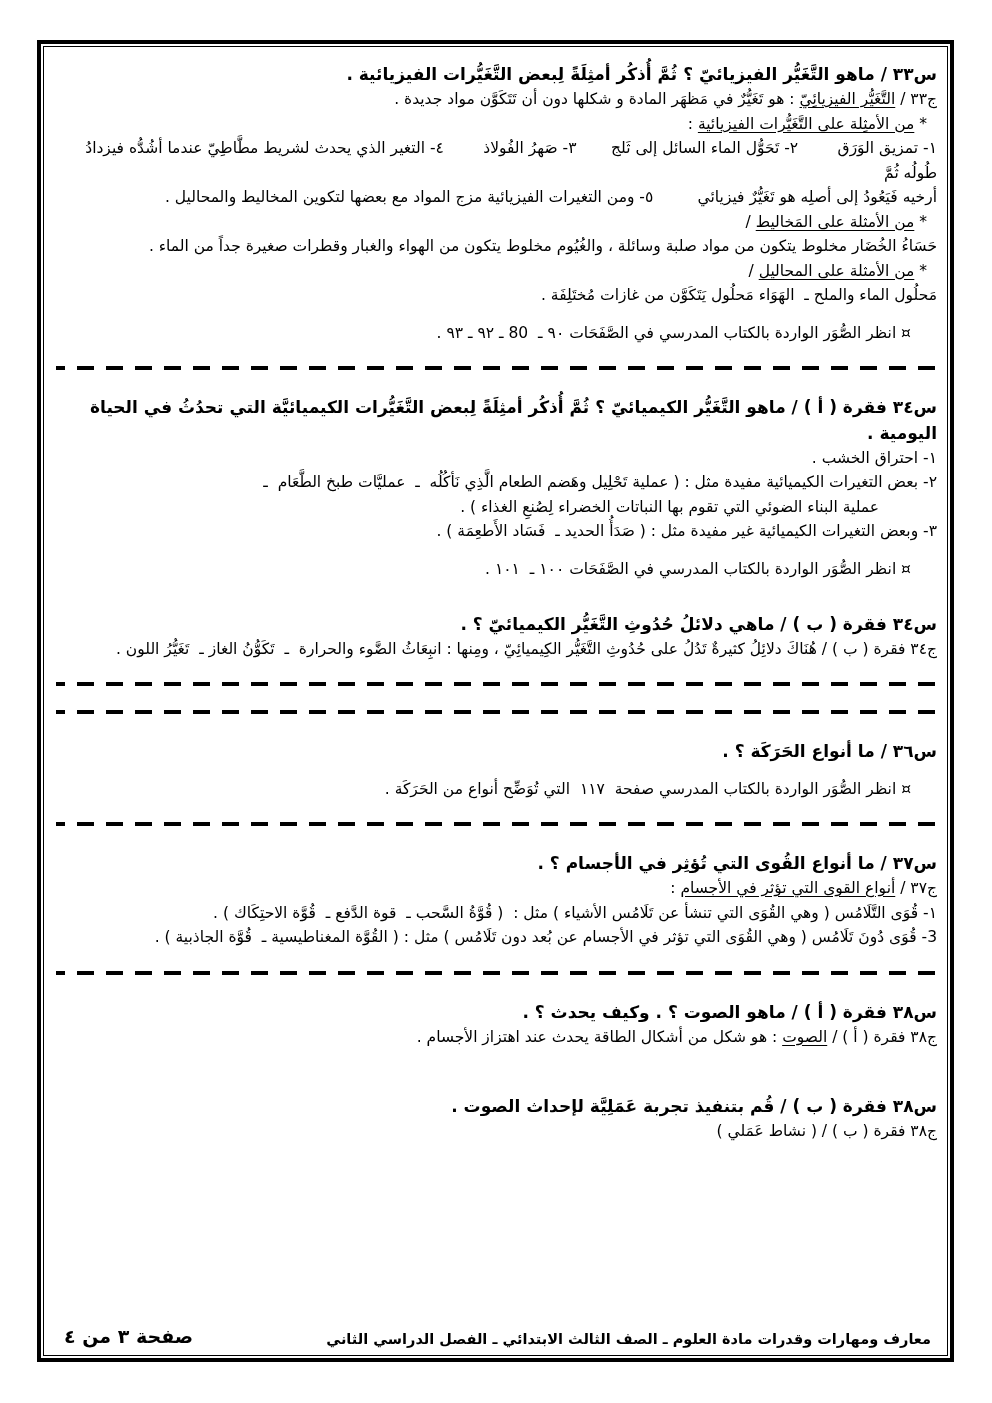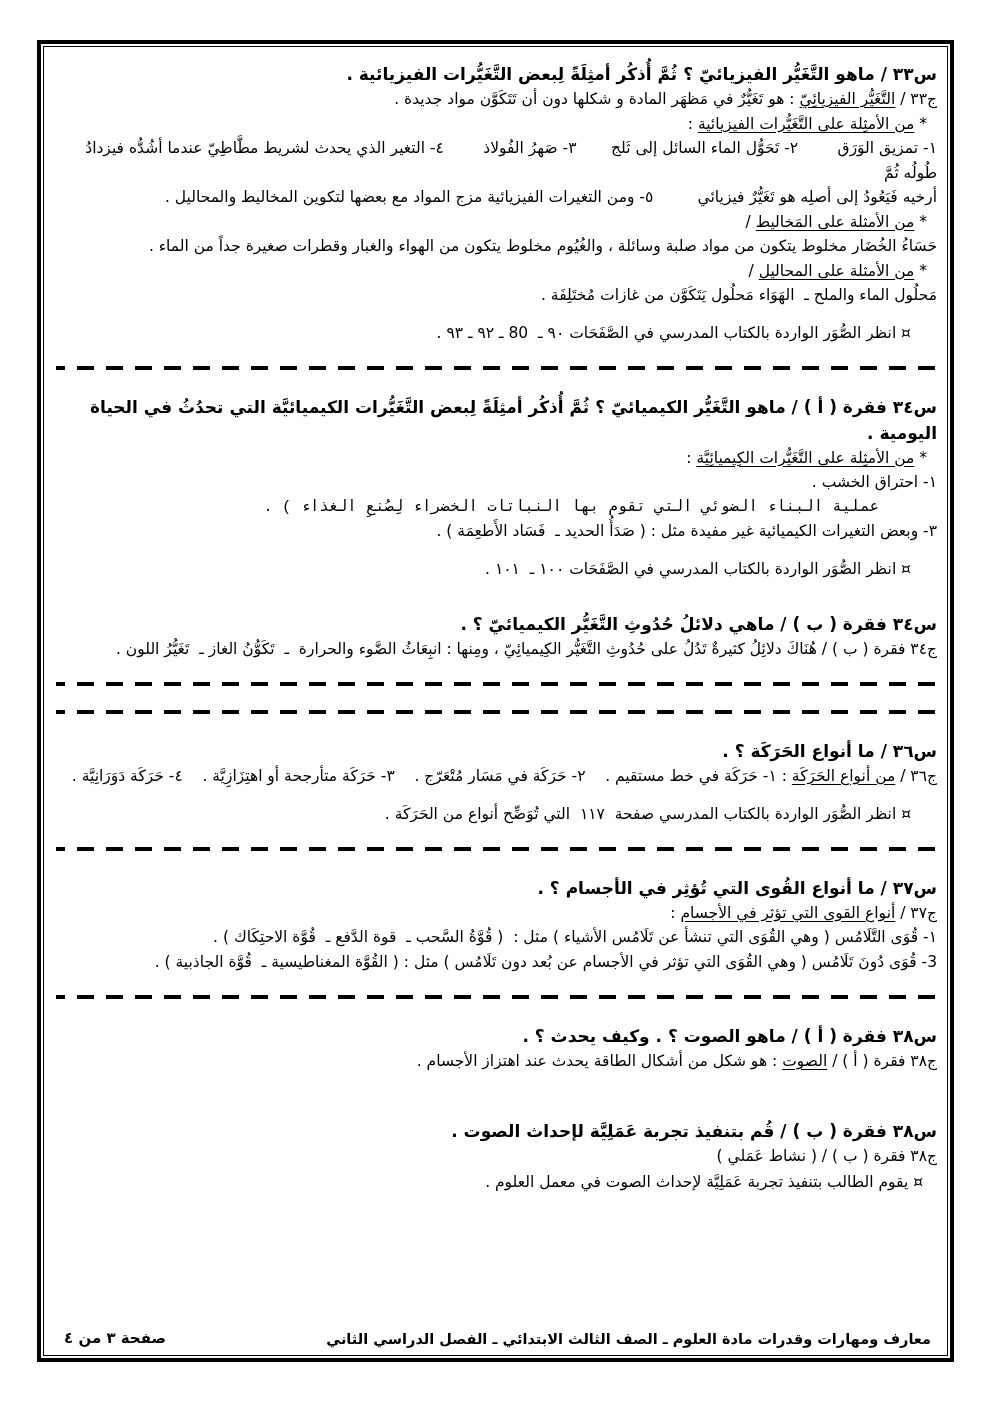--- a/index.html
+++ b/index.html
@@ -34,21 +34,21 @@
     line-height: 26px;
     white-space: pre-wrap;
     letter-spacing: -0.2px;
   }
   .line {
     font-size: 15.5px;
     line-height: 24.5px;
     white-space: pre-wrap;
   }
   .sub { padding-right: 10px; }
-  .indent2 { padding-right: 58px; font-family: Liberation Mono, monospace; }
+  .indent2 { padding-right: 58px; }
   .note {
     margin-top: 13px;
     padding-right: 26px;
     font-size: 15.5px;
     line-height: 24px;
     white-space: pre-wrap;
   }
   .u { text-decoration: underline; text-underline-offset: 3px; }
   .b { font-weight: 400; }
   .sep {
@@ -67,21 +67,21 @@
     justify-content: space-between;
     align-items: flex-end;
     padding: 0 6px 2px 10px;
   }
   .footer-course {
     font-size: 14.5px;
     font-weight: 700;
     letter-spacing: -0.3px;
   }
   .footer-page {
-    font-size: 15px;
+    font-size: 19px;
     font-weight: 700;
   }
 </style>
 </head>
 <body>
 
 <div class="frame-outer">
   <div class="frame-inner">
     <div class="content" dir="rtl">
 
@@ -95,42 +95,41 @@
         <div class="line"><span>حَسَاءُ الخُضَار مخلوط يتكون من مواد صلبة وسائلة ، والغُيُوم مخلوط يتكون من الهواء والغبار وقطرات صغيرة جداً من الماء .</span></div>
         <div class="line sub"><span>* </span><span class="u">من الأمثلة على المحاليل</span><span> /</span></div>
         <div class="line"><span>مَحلُول الماء والملح ـ  الهَوَاء مَحلُول يَتَكَوَّن من غازات مُختَلِفَة .</span></div>
         <div class="note"><span>¤ انظر الصُّوَر الواردة بالكتاب المدرسي في الصَّفَحَات ٩٠ ـ  80 ـ ٩٢ ـ ٩٣ .</span></div>
       </section>
 
       <div class="sep"></div>
 
       <section class="block">
         <div class="q"><span>س٣٤ فقرة ( أ ) / ماهو التَّغَيُّر الكيميائيّ ؟ ثُمَّ أُذكُر أمثِلَةً لِبعض التَّغَيُّرات الكيميائيَّة التي تحدُثُ في الحياة اليومية .</span></div>
-        <div class="line sub"><span>* </span><span class="u">من الأمثِلة على التَّغَيُّرات الكِيميائِيَّة</span><span> :</span></div>
         <div class="line"><span>١- احتراق الخشب .</span></div>
+        <div class="line"><span>٢- بعض التغيرات الكيميائية مفيدة مثل : ( عملية تَحْلِيل وهَضم الطعام الَّذِي نَأكُلُه  ـ  عمليَّات طبخ الطَّعَام  ـ</span></div>
         <div class="line indent2"><span>عملية البناء الضوئي التي تقوم بها النباتات الخضراء لِصُنعِ الغذاء ) .</span></div>
         <div class="line"><span>٣- وبعض التغيرات الكيميائية غير مفيدة مثل : ( صَدَأُ الحديد ـ  فَسَاد الأَطعِمَة ) .</span></div>
         <div class="note"><span>¤ انظر الصُّوَر الواردة بالكتاب المدرسي في الصَّفَحَات ١٠٠ ـ  ١٠١ .</span></div>
       </section>
 
       <div class="gap-md"></div>
 
       <section class="block">
         <div class="q"><span>س٣٤ فقرة ( ب ) / ماهي دلائلُ حُدُوثِ التَّغَيُّر الكيميائيّ ؟ .</span></div>
         <div class="line"><span>ج٣٤ فقرة ( ب ) / هُنَاكَ دلائِلُ كثيرةٌ تَدُلُ على حُدُوثِ التَّغَيُّر الكِيميائِيّ ، ومِنها : انبِعَاثُ الضَّوء والحرارة  ـ  تَكَوُّنُ الغاز ـ  تَغَيُّرُ اللون .</span></div>
       </section>
 
       <div class="sep"></div>
 
 
       <div class="sep"></div>
 
       <section class="block">
         <div class="q"><span>س٣٦ / ما أنواع الحَرَكَة ؟ .</span></div>
-        <div class="line"><span>ج٣٦ / </span><span class="u">من أنواع الحَرَكَة</span><span> : ١- حَرَكَة في خط مستقيم .    ٢- حَرَكَة في مَسَار مُتْعَرّج .    ٣- حَرَكَة متأرجحة أو اهتِزَازِيَّة .    ٤- حَرَكَة دَوَرَانِيَّة .</span></div>
         <div class="note"><span>¤ انظر الصُّوَر الواردة بالكتاب المدرسي صفحة  ١١٧  التي تُوَضِّح أنواع من الحَرَكَة .</span></div>
       </section>
 
       <div class="sep"></div>
 
       <section class="block">
         <div class="q"><span>س٣٧ / ما أنواع القُوى التي تُؤثِر في الأجسام ؟ .</span></div>
         <div class="line"><span>ج٣٧ / </span><span class="u">أنواع القوى التي تؤثر في الأجسام</span><span> :</span></div>
         <div class="line"><span class="b">١- قُوَى التَّلَامُس</span><span> ( وهي القُوَى التي تنشأ عن تَلَامُس الأشياء ) مثل :  ( قُوَّةُ السَّحب ـ  قوة الدَّفع ـ  قُوَّة الاحتِكَاك ) .</span></div>
         <div class="line"><span class="b">3- قُوَى دُونَ تَلَامُس</span><span> ( وهي القُوَى التي تؤثر في الأجسام عن بُعد دون تَلَامُس ) مثل : ( القُوَّة المغناطيسية ـ  قُوَّة الجاذبية ) .</span></div>
@@ -141,21 +140,20 @@
       <section class="block">
         <div class="q"><span>س٣٨ فقرة ( أ ) / ماهو الصوت ؟ . وكيف يحدث ؟ .</span></div>
         <div class="line"><span>ج٣٨ فقرة ( أ ) / </span><span class="u">الصوت</span><span> : هو شكل من أشكال الطاقة يحدث عند اهتزاز الأجسام .</span></div>
       </section>
 
       <div class="gap-lg"></div>
 
       <section class="block">
         <div class="q"><span>س٣٨ فقرة ( ب ) / قُم بتنفيذ تجربة عَمَلِيَّة لإحداث الصوت .</span></div>
         <div class="line"><span>ج٣٨ فقرة ( ب ) / ( نشاط عَمَلي )</span></div>
-        <div class="note" style="margin-top:2px; padding-right:14px;"><span>¤ يقوم الطالب بتنفيذ تجربة عَمَلِيَّة لإحداث الصوت في معمل العلوم .</span></div>
       </section>
 
     </div>
 
     <div class="footer" dir="rtl">
       <div class="footer-course">معارف ومهارات وقدرات مادة العلوم  ـ  الصف الثالث الابتدائي  ـ  الفصل الدراسي الثاني</div>
       <div class="footer-page">صفحة ٣ من ٤</div>
     </div>
   </div>
 </div>

